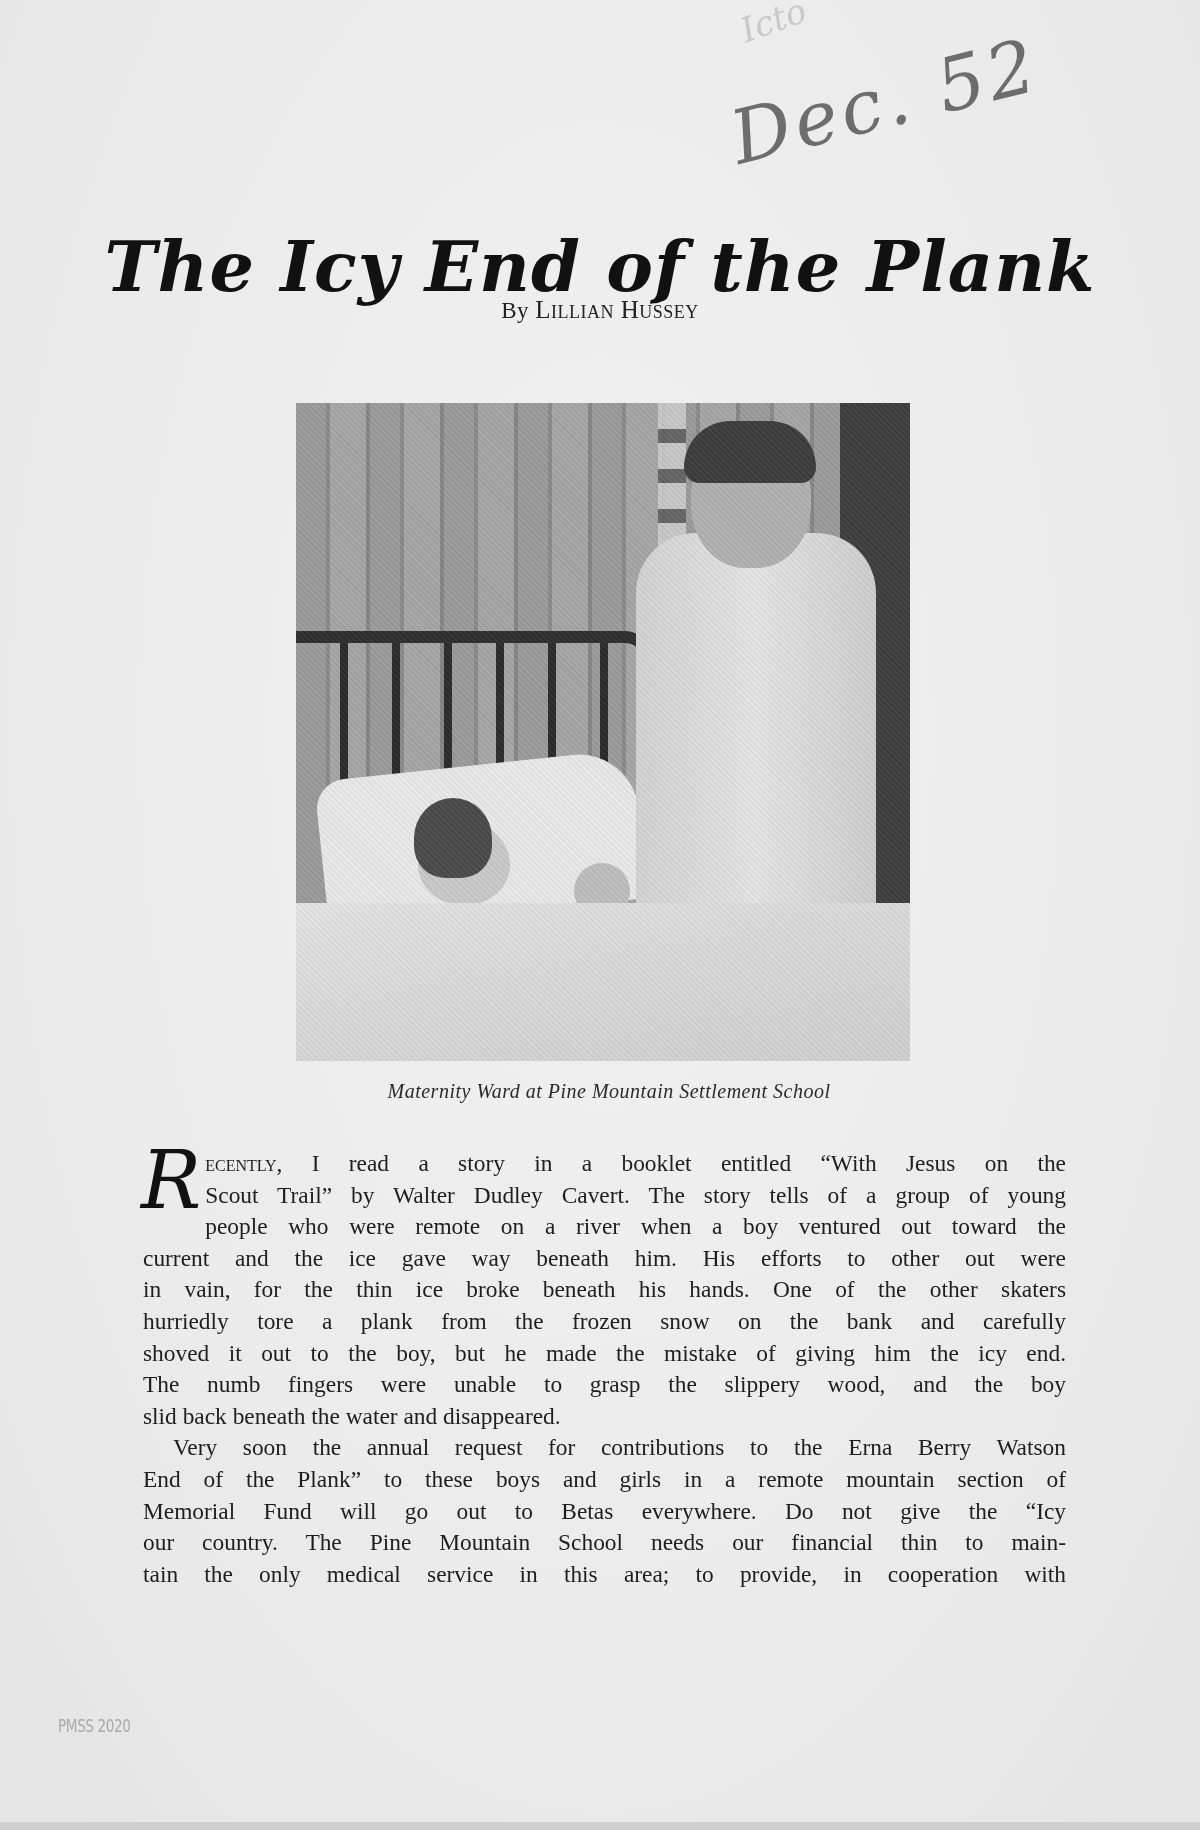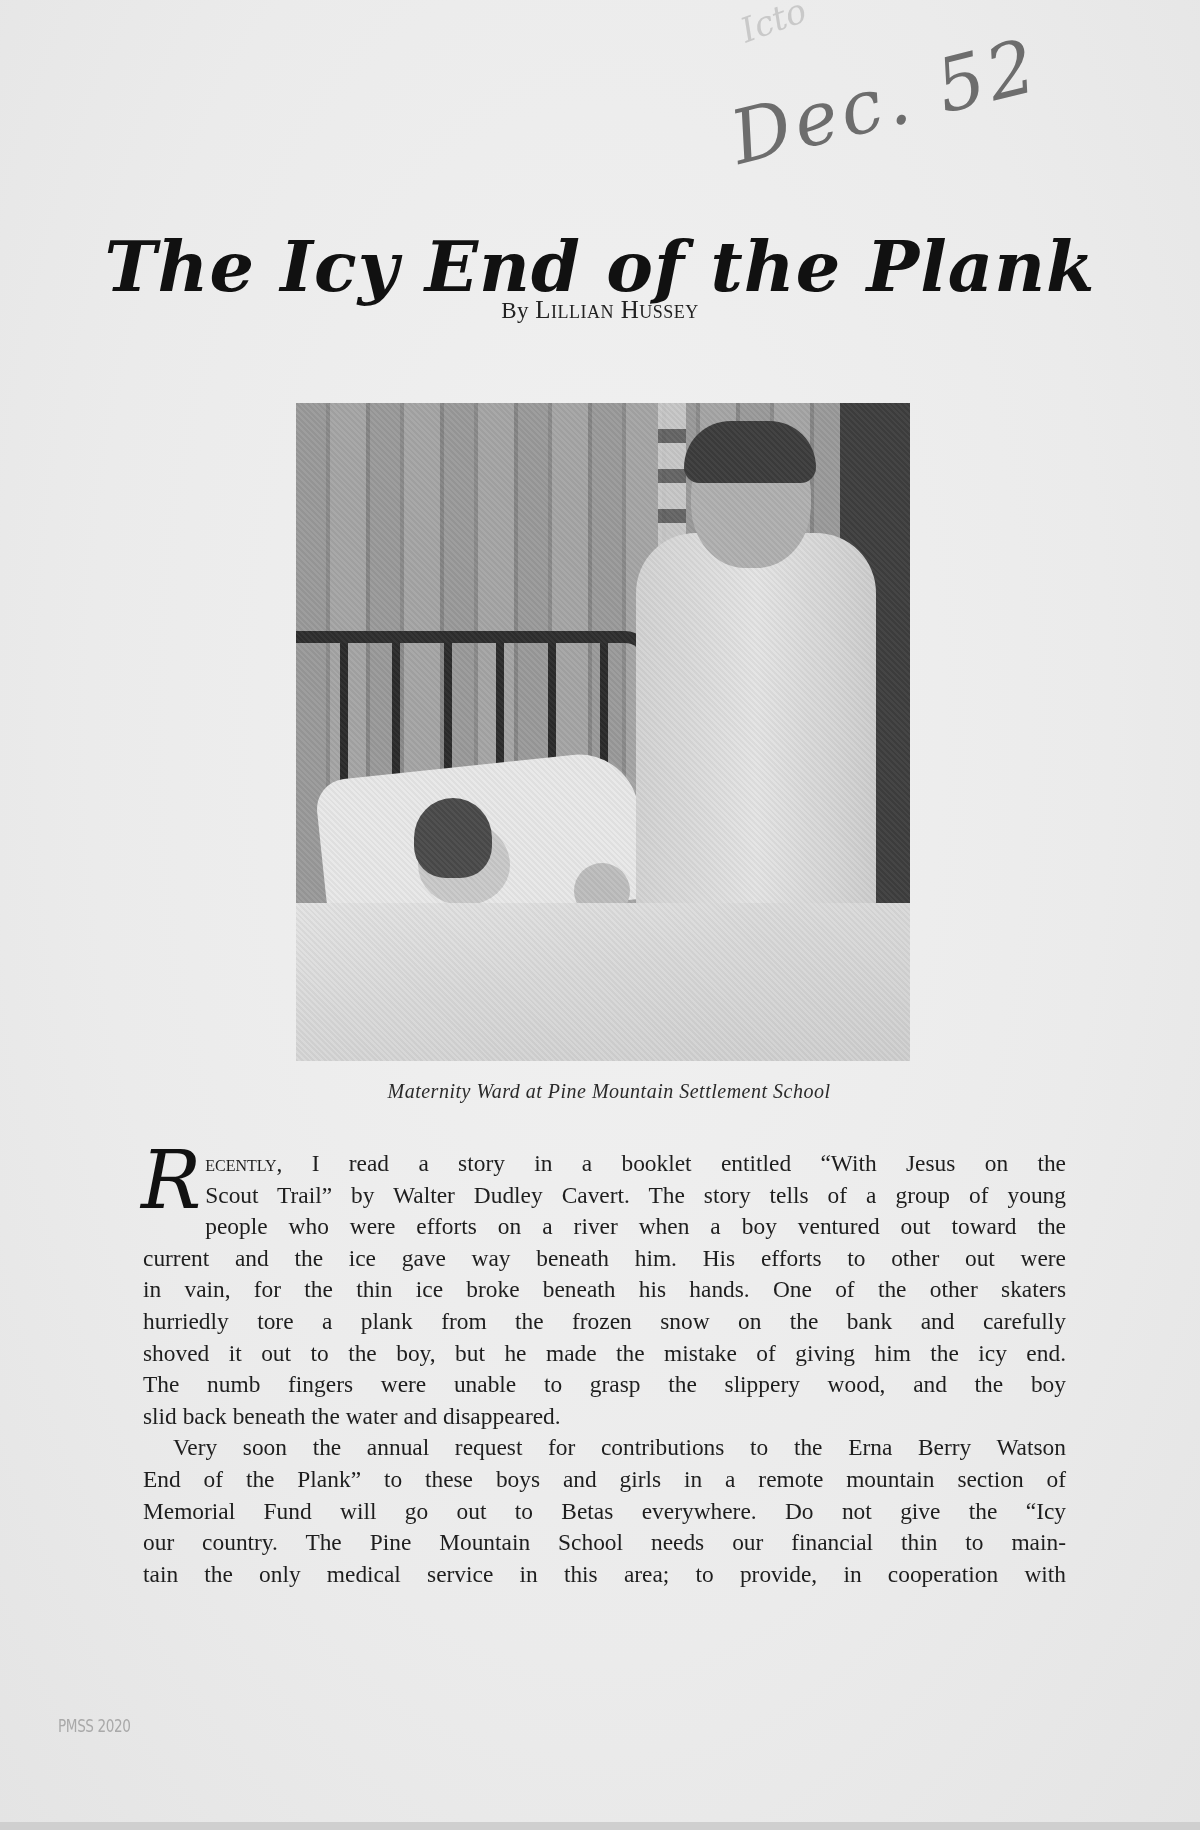--- a/index.html
+++ b/index.html
@@ -122,21 +122,21 @@
     <div class="grain"></div>
   </div>
 
   <div class="caption">Maternity Ward at Pine Mountain Settlement School</div>
 
   <div class="body-text">
     <p>
       <span class="dropcap">R</span>
       <span class="line"><span class="smallcaps">ecently,</span><span> I read a story in a booklet entitled “With Jesus on the</span></span>
       <span class="line">Scout Trail” by Walter Dudley Cavert. The story tells of a group of young</span>
-      <span class="line">people who were efforts on a river when a boy ventured out toward the</span>
+      <span class="line">people who were remote on a river when a boy ventured out toward the</span>
       <span class="line">current and the ice gave way beneath him. His efforts to other out were</span>
       <span class="line">in vain, for the thin ice broke beneath his hands. One of the other skaters</span>
       <span class="line">hurriedly tore a plank from the frozen snow on the bank and carefully</span>
       <span class="line">shoved it out to the boy, but he made the mistake of giving him the icy end.</span>
       <span class="line">The numb fingers were unable to grasp the slippery wood, and the boy</span>
       <span class="line last">slid back beneath the water and disappeared.</span>
     </p>
     <p>
       <span class="line" style="padding-left:30px;box-sizing:border-box;">Very soon the annual request for contributions to the Erna Berry Watson</span>
       <span class="line">End of the Plank” to these boys and girls in a remote mountain section of</span>

